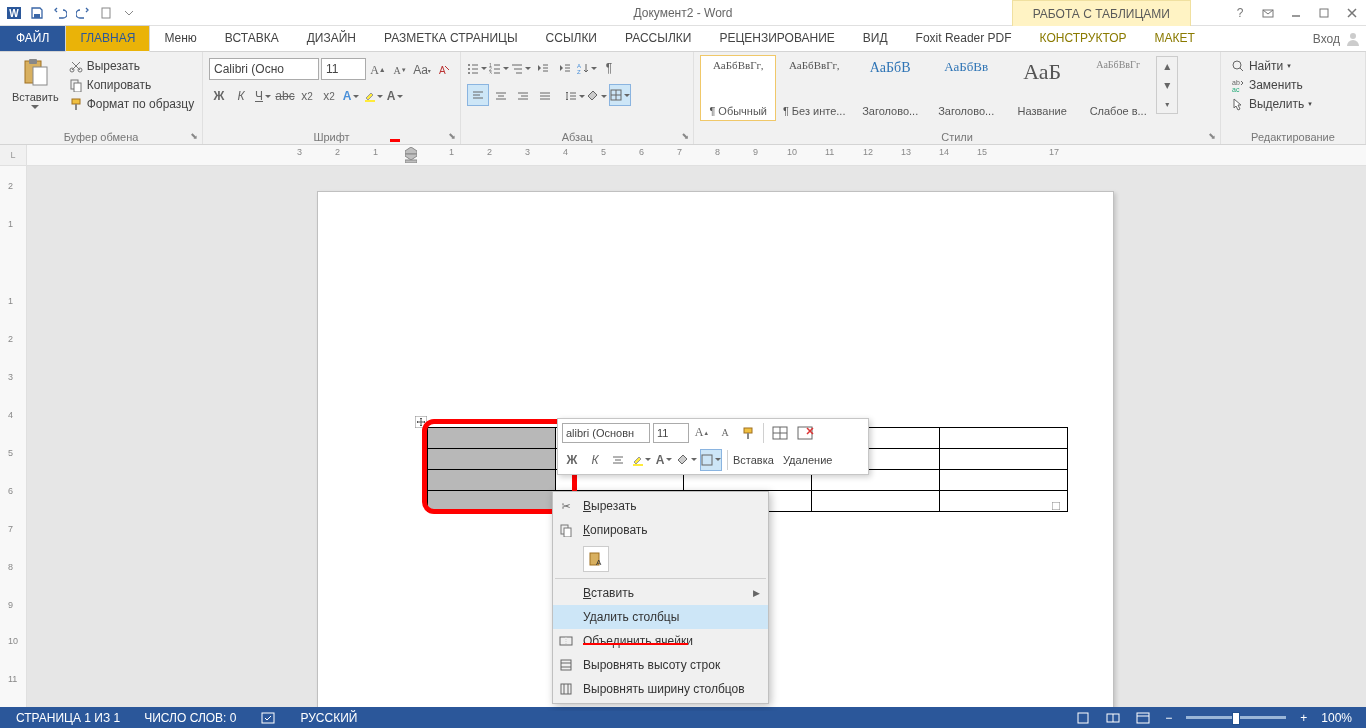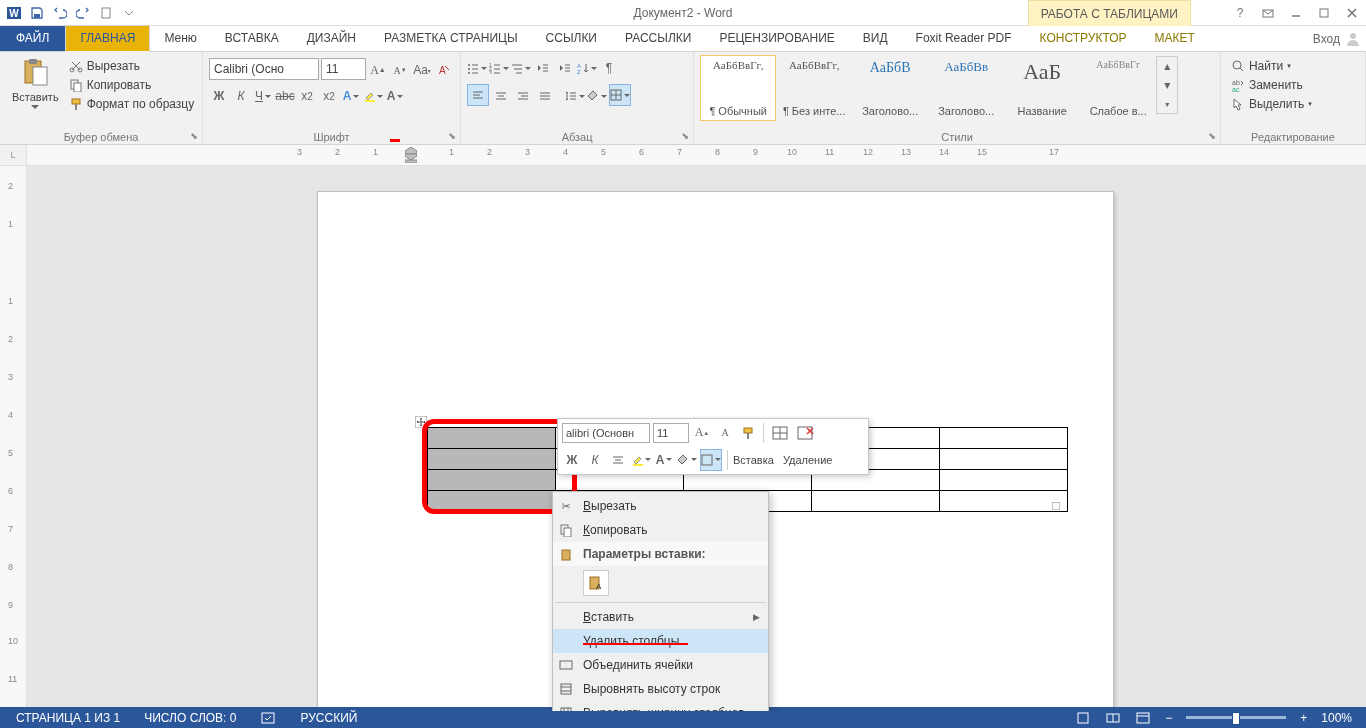--- a/index.html
+++ b/index.html
@@ -1,20 +1,20 @@
 <!DOCTYPE html>
 <html><head>
 <meta charset="utf-8">
 <style>
 html,body{margin:0;padding:0;width:1366px;height:728px;font-family:"Segoe UI",Tahoma,sans-serif;font-size:12px;color:#444;background:#fff;overflow:hidden;user-select:none}
 .titlebar{height:25px;background:#fff;display:flex;align-items:center;position:relative;border-bottom:1px solid #e0e0e0}
 .qat{display:flex;align-items:center;height:100%;padding-left:3px;gap:1px}
 .qat-btn{width:22px;height:22px;display:flex;align-items:center;justify-content:center;color:#777}
 .title-center{position:absolute;left:50%;transform:translateX(-50%);font-size:12px;color:#666}
-.table-tools-title{position:absolute;right:175px;top:0;height:25px;padding:0 12px;background:#fff3c4;border:1px solid #f0e0a0;color:#5a5a5a;font-size:12px;display:flex;align-items:center}
+.table-tools-title{position:absolute;right:175px;top:0;height:25px;padding:0 20px;background:#fff3c4;border:1px solid #f0e0a0;color:#5a5a5a;font-size:12px;display:flex;align-items:center}
 .win-controls{position:absolute;right:0;top:0;display:flex;align-items:center;height:100%}
 .win-btn{width:28px;height:22px;display:flex;align-items:center;justify-content:center;color:#777}
 .tabs{height:25px;background:#fff;display:flex;align-items:flex-end;position:relative;border-bottom:1px solid #d4d4d4}
 .tab{padding:0 14px;height:25px;line-height:25px;font-size:12px;color:#444;text-transform:uppercase;cursor:pointer}
 .tab.file{background:#2b579a;color:#fff;padding:0 16px}
 .tab.active{background:#eab308;border:1px solid #d4d4d4;border-bottom:1px solid #f1f1f1;color:#2b579a;margin-bottom:-1px}
 .tab.tool1{color:#8a7a00}
 .tab.tool2{color:#8a7a00}
 .login-area{position:absolute;right:5px;top:0;height:25px;display:flex;align-items:center;gap:5px;color:#666;font-size:12px}
 .ribbon{height:92px;background:#f1f1f1;display:flex;border-bottom:1px solid #d4d4d4}
@@ -616,28 +616,20 @@
         </div>
       <div class="ctx-item">
           <span class="ctx-icon">
             <svg width="14" height="14">
               <rect x="2" y="2" width="7" height="9" fill="none" stroke="#777"></rect>
               <rect x="5" y="5" width="7" height="9" fill="#fff" stroke="#777"></rect>
             </svg>
           </span>
           <span><span class="u">К</span>опировать</span>
         </div>
-      <div class="ctx-item header">
-          <span class="ctx-icon">
-            <svg width="14" height="14">
-              <rect x="3" y="3" width="8" height="10" fill="#d8b060" stroke="#a07020"></rect>
-            </svg>
-          </span>
-          <span>Параметры вставки:</span>
-        </div>
       <div class="ctx-paste-opt">
         <div class="paste-icon-box">
             <svg width="16" height="16">
               <rect x="2" y="2" width="9" height="12" fill="#d8b060" stroke="#a07020"></rect>
               <text x="8" y="14" font-size="8" fill="#333">A</text>
             </svg>
           </div>
       </div>
       <div class="ctx-sep"></div>
       <div class="ctx-item">

